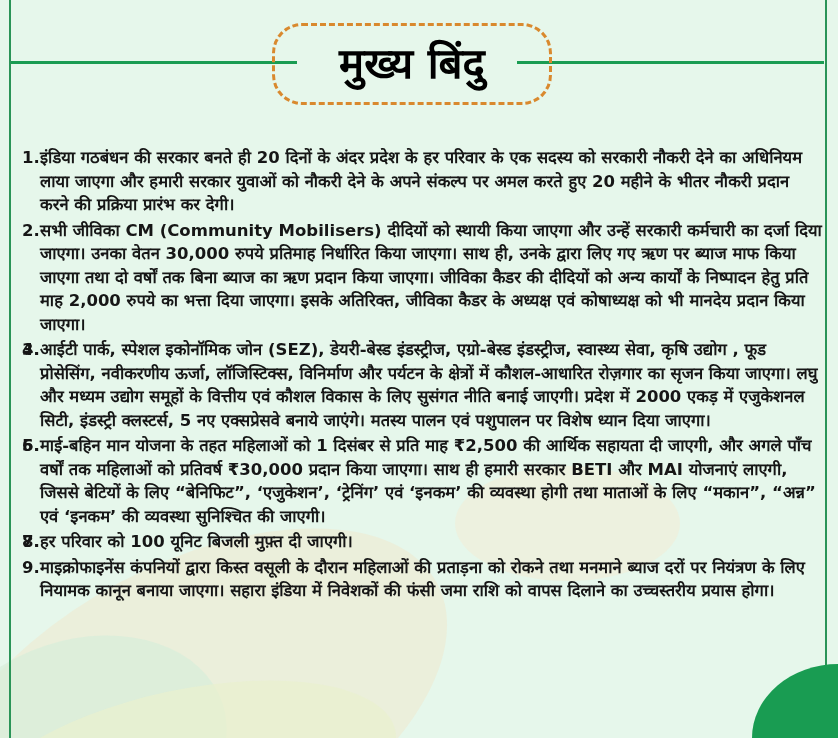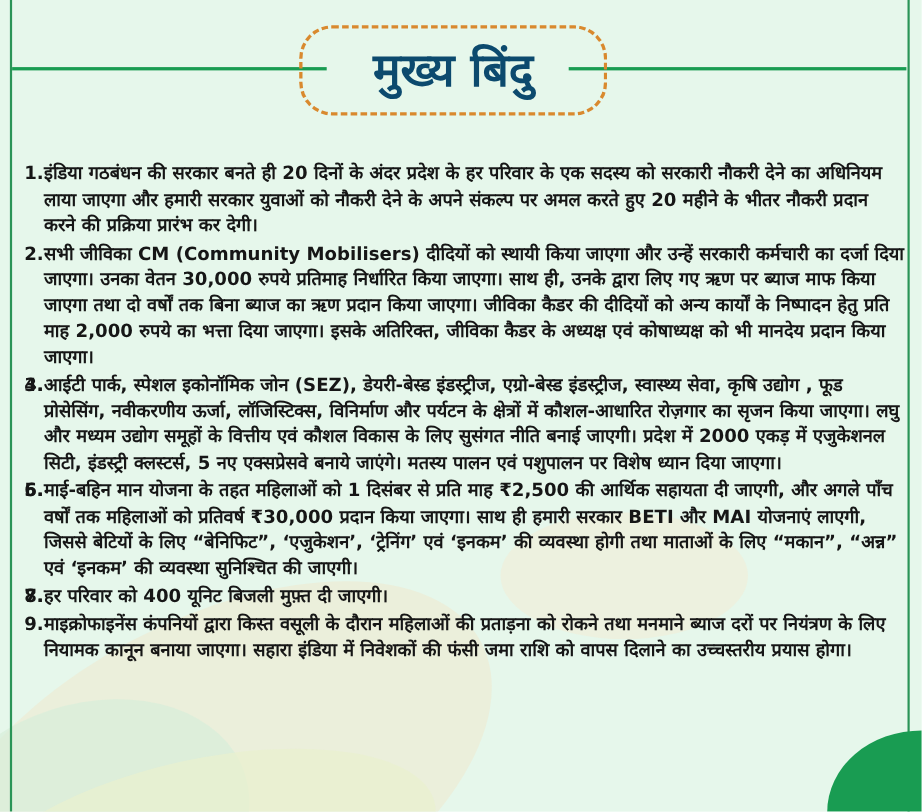--- a/index.html
+++ b/index.html
@@ -16,21 +16,21 @@
   .hline{position:absolute;top:61px;height:3px;background:#199c52;z-index:1;}
   .hline.left{left:11px;width:286px;}
   .hline.right{left:517px;width:307px;}
   .title-box{
     position:absolute;left:272px;top:23px;width:280px;height:82px;
     border:3px dashed #d9892e;border-radius:30px;
     display:flex;align-items:center;justify-content:center;
     box-sizing:border-box;z-index:2;
   }
   .title-text{
-    font-size:42px;font-weight:bold;color:#0c4a6e;line-height:1;
+    font-size:42px;font-weight:bold;color:#000000;line-height:1;
     letter-spacing:0px;white-space:nowrap;
   }
   
   .points{
     position:absolute;left:22px;top:146px;width:800px;z-index:2;
     color:#161616;
   }
   .point{
     position:relative;padding-left:18px;margin:0 0 2px 0;
     font-size:16.5px;font-weight:bold;line-height:23.5px;
@@ -100,21 +100,21 @@
     </p>
     <p class="point">
       <span class="num">6.</span>
       <span class="txt">माई-बहिन मान योजना के तहत महिलाओं को 1 दिसंबर से प्रति माह ₹2,500 की आर्थिक सहायता दी जाएगी, और अगले पाँच वर्षों तक महिलाओं को प्रतिवर्ष ₹30,000 प्रदान किया जाएगा। साथ ही हमारी सरकार BETI और MAI योजनाएं लाएगी, जिससे बेटियों के लिए “बेनिफिट”, ‘एजुकेशन’, ‘ट्रेनिंग’ एवं ‘इनकम’ की व्यवस्था होगी तथा माताओं के लिए “मकान”, “अन्न” एवं ‘इनकम’ की व्यवस्था सुनिश्चित की जाएगी।</span>
     </p>
     <p class="point">
       <span class="num">7.</span>
     </p>
     <p class="point">
       <span class="num">8.</span>
-      <span class="txt">हर परिवार को 400 यूनिट बिजली मुफ़्त दी जाएगी।</span>
+      <span class="txt">हर परिवार को 100 यूनिट बिजली मुफ़्त दी जाएगी।</span>
     </p>
     <p class="point">
       <span class="num">9.</span>
       <span class="txt">माइक्रोफाइनेंस कंपनियों द्वारा किस्त वसूली के दौरान महिलाओं की प्रताड़ना को रोकने तथा मनमाने ब्याज दरों पर नियंत्रण के लिए नियामक कानून बनाया जाएगा। सहारा इंडिया में निवेशकों की फंसी जमा राशि को वापस दिलाने का उच्चस्तरीय प्रयास होगा।</span>
     </p>
   </div>
 
   <div class="decor corner-blob"></div>
 
 </div>

